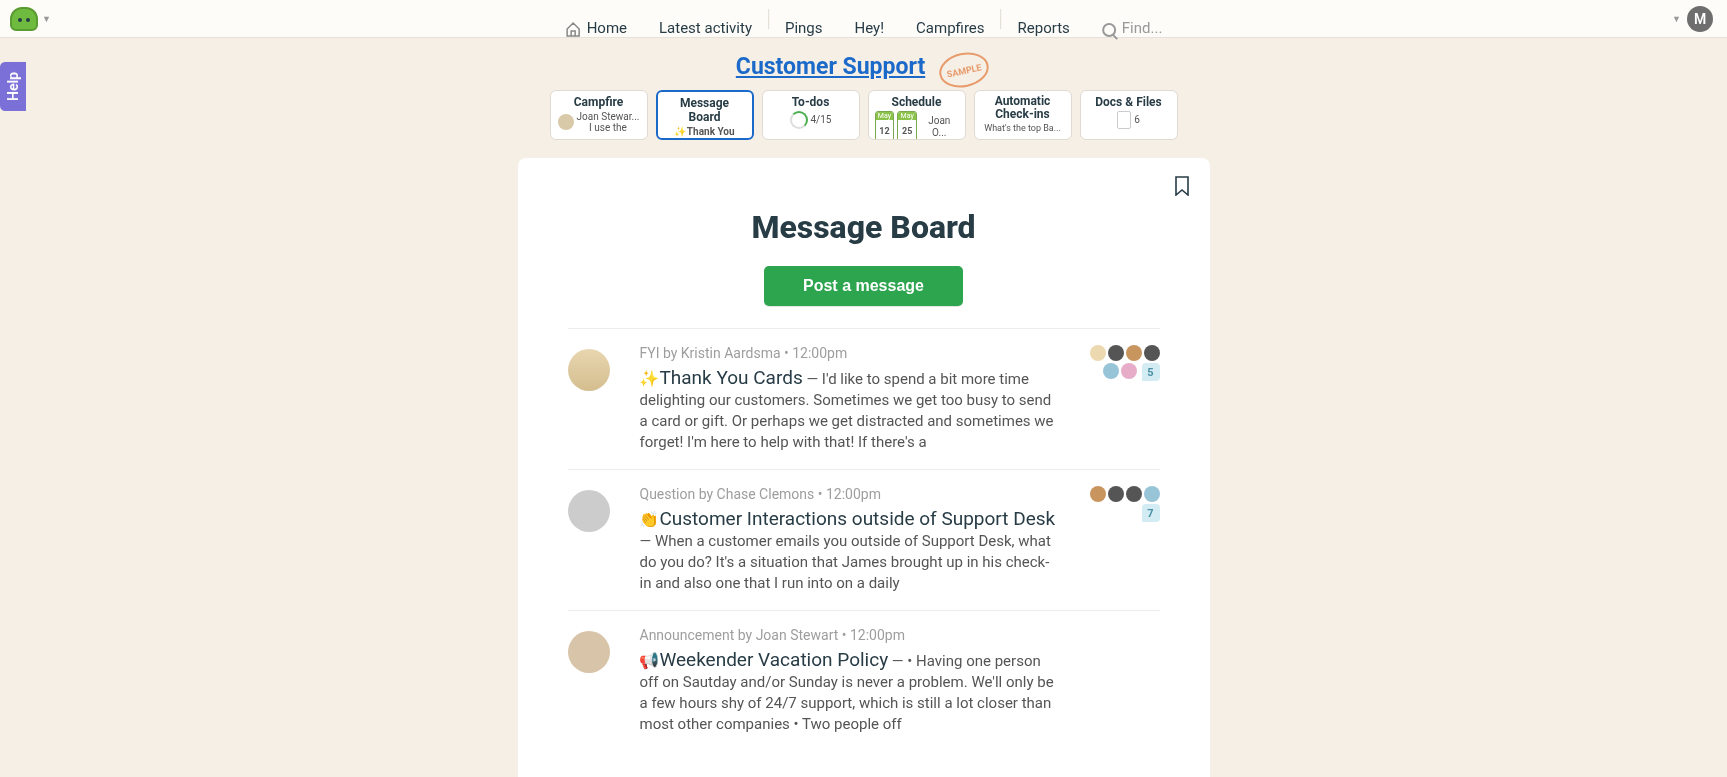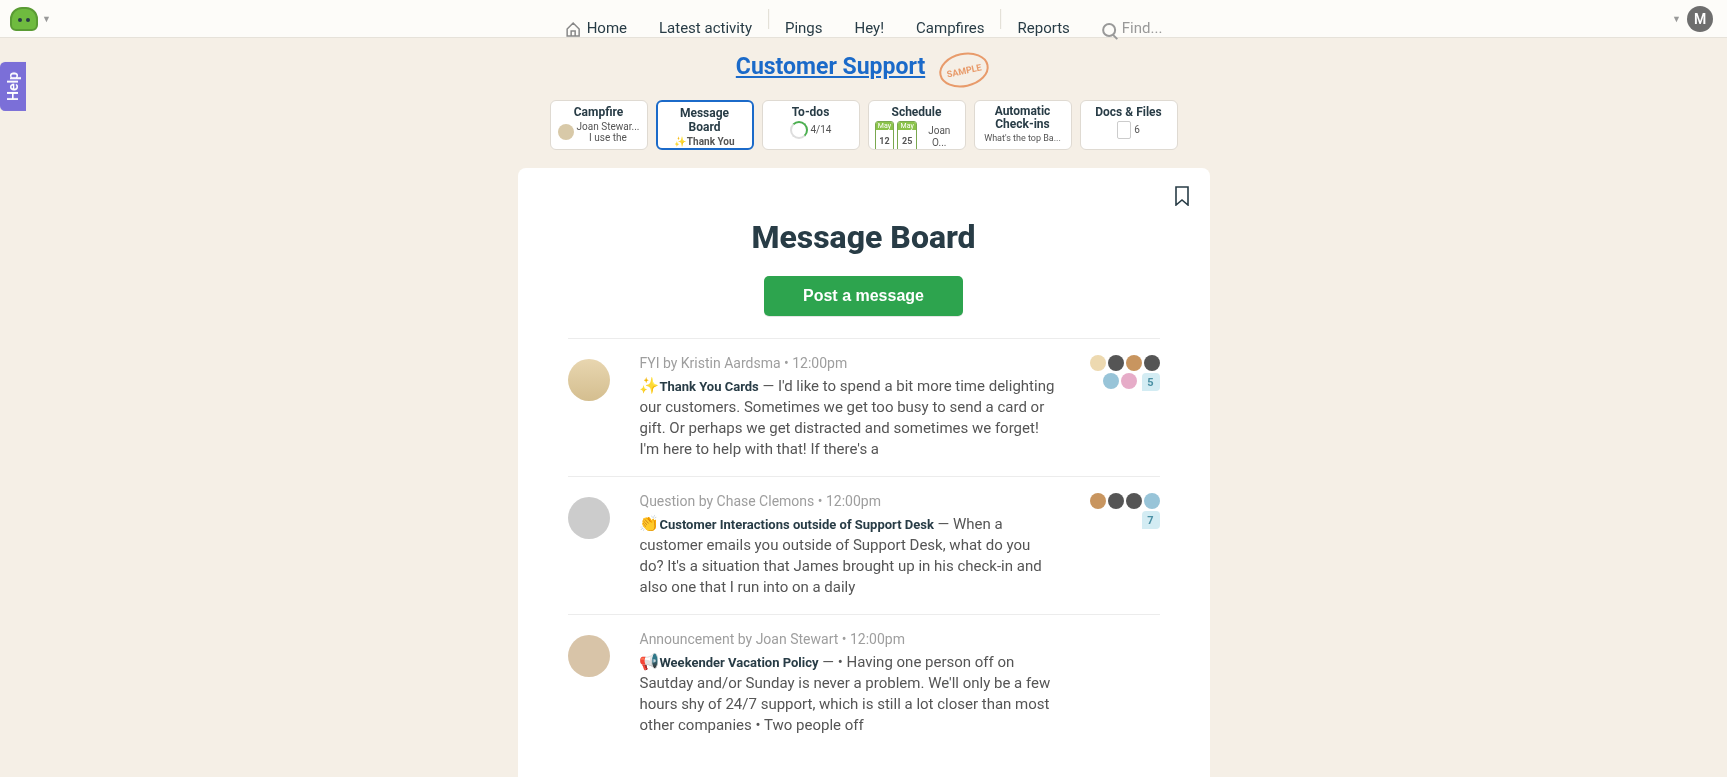--- a/index.html
+++ b/index.html
@@ -137,21 +137,20 @@
   vertical-align: middle;
   margin-left: 8px;
   width: 54px; height: 40px;
   position: relative;
 }
 .sample-badge svg { width: 54px; height: 40px; }
 .tool-cards {
   display: flex;
   justify-content: center;
   gap: 8px;
-  margin-top: 10px;
 }
 .tool-card {
   width: 98px;
   height: 50px;
   background: #fff;
   border: 1px solid #dfdad2;
   border-radius: 6px;
   padding: 4px 6px;
   cursor: pointer;
   text-align: center;
@@ -262,22 +261,22 @@
   flex-shrink: 0;
   margin-top: 4px;
 }
 .msg-body { flex: 1; }
 .msg-meta {
   font-size: 14px;
   color: #9e9e9e;
   margin-bottom: 5px;
 }
 .msg-title {
-  font-size: 13px;
-  font-weight: 700;
+  font-size: 19px;
+  font-weight: 400;
   color: #283c46;
   display: inline;
 }
 .msg-excerpt {
   font-size: 15px;
   color: #555;
   line-height: 1.4;
   display: inline;
 }
 .msg-side {
@@ -388,21 +387,21 @@
   <div class="tool-card active">
     <div class="tc-title">Message Board</div>
     <div class="tc-body" style="display:block">
       <span style="font-weight:700">✨Thank You Cards</span><span> — I'd</span>
     </div>
   </div>
   <div class="tool-card">
     <div class="tc-title">To-dos</div>
     <div class="tc-body">
       <div class="tc-progress"></div>
-      <span>4/14</span>
+      <span>4/15</span>
     </div>
   </div>
   <div class="tool-card">
     <div class="tc-title">Schedule</div>
     <div class="tc-body">
       <div class="tc-cal">
           <div class="mon">May</div>
           <div class="day">12</div>
         </div>
       <div class="tc-cal">

